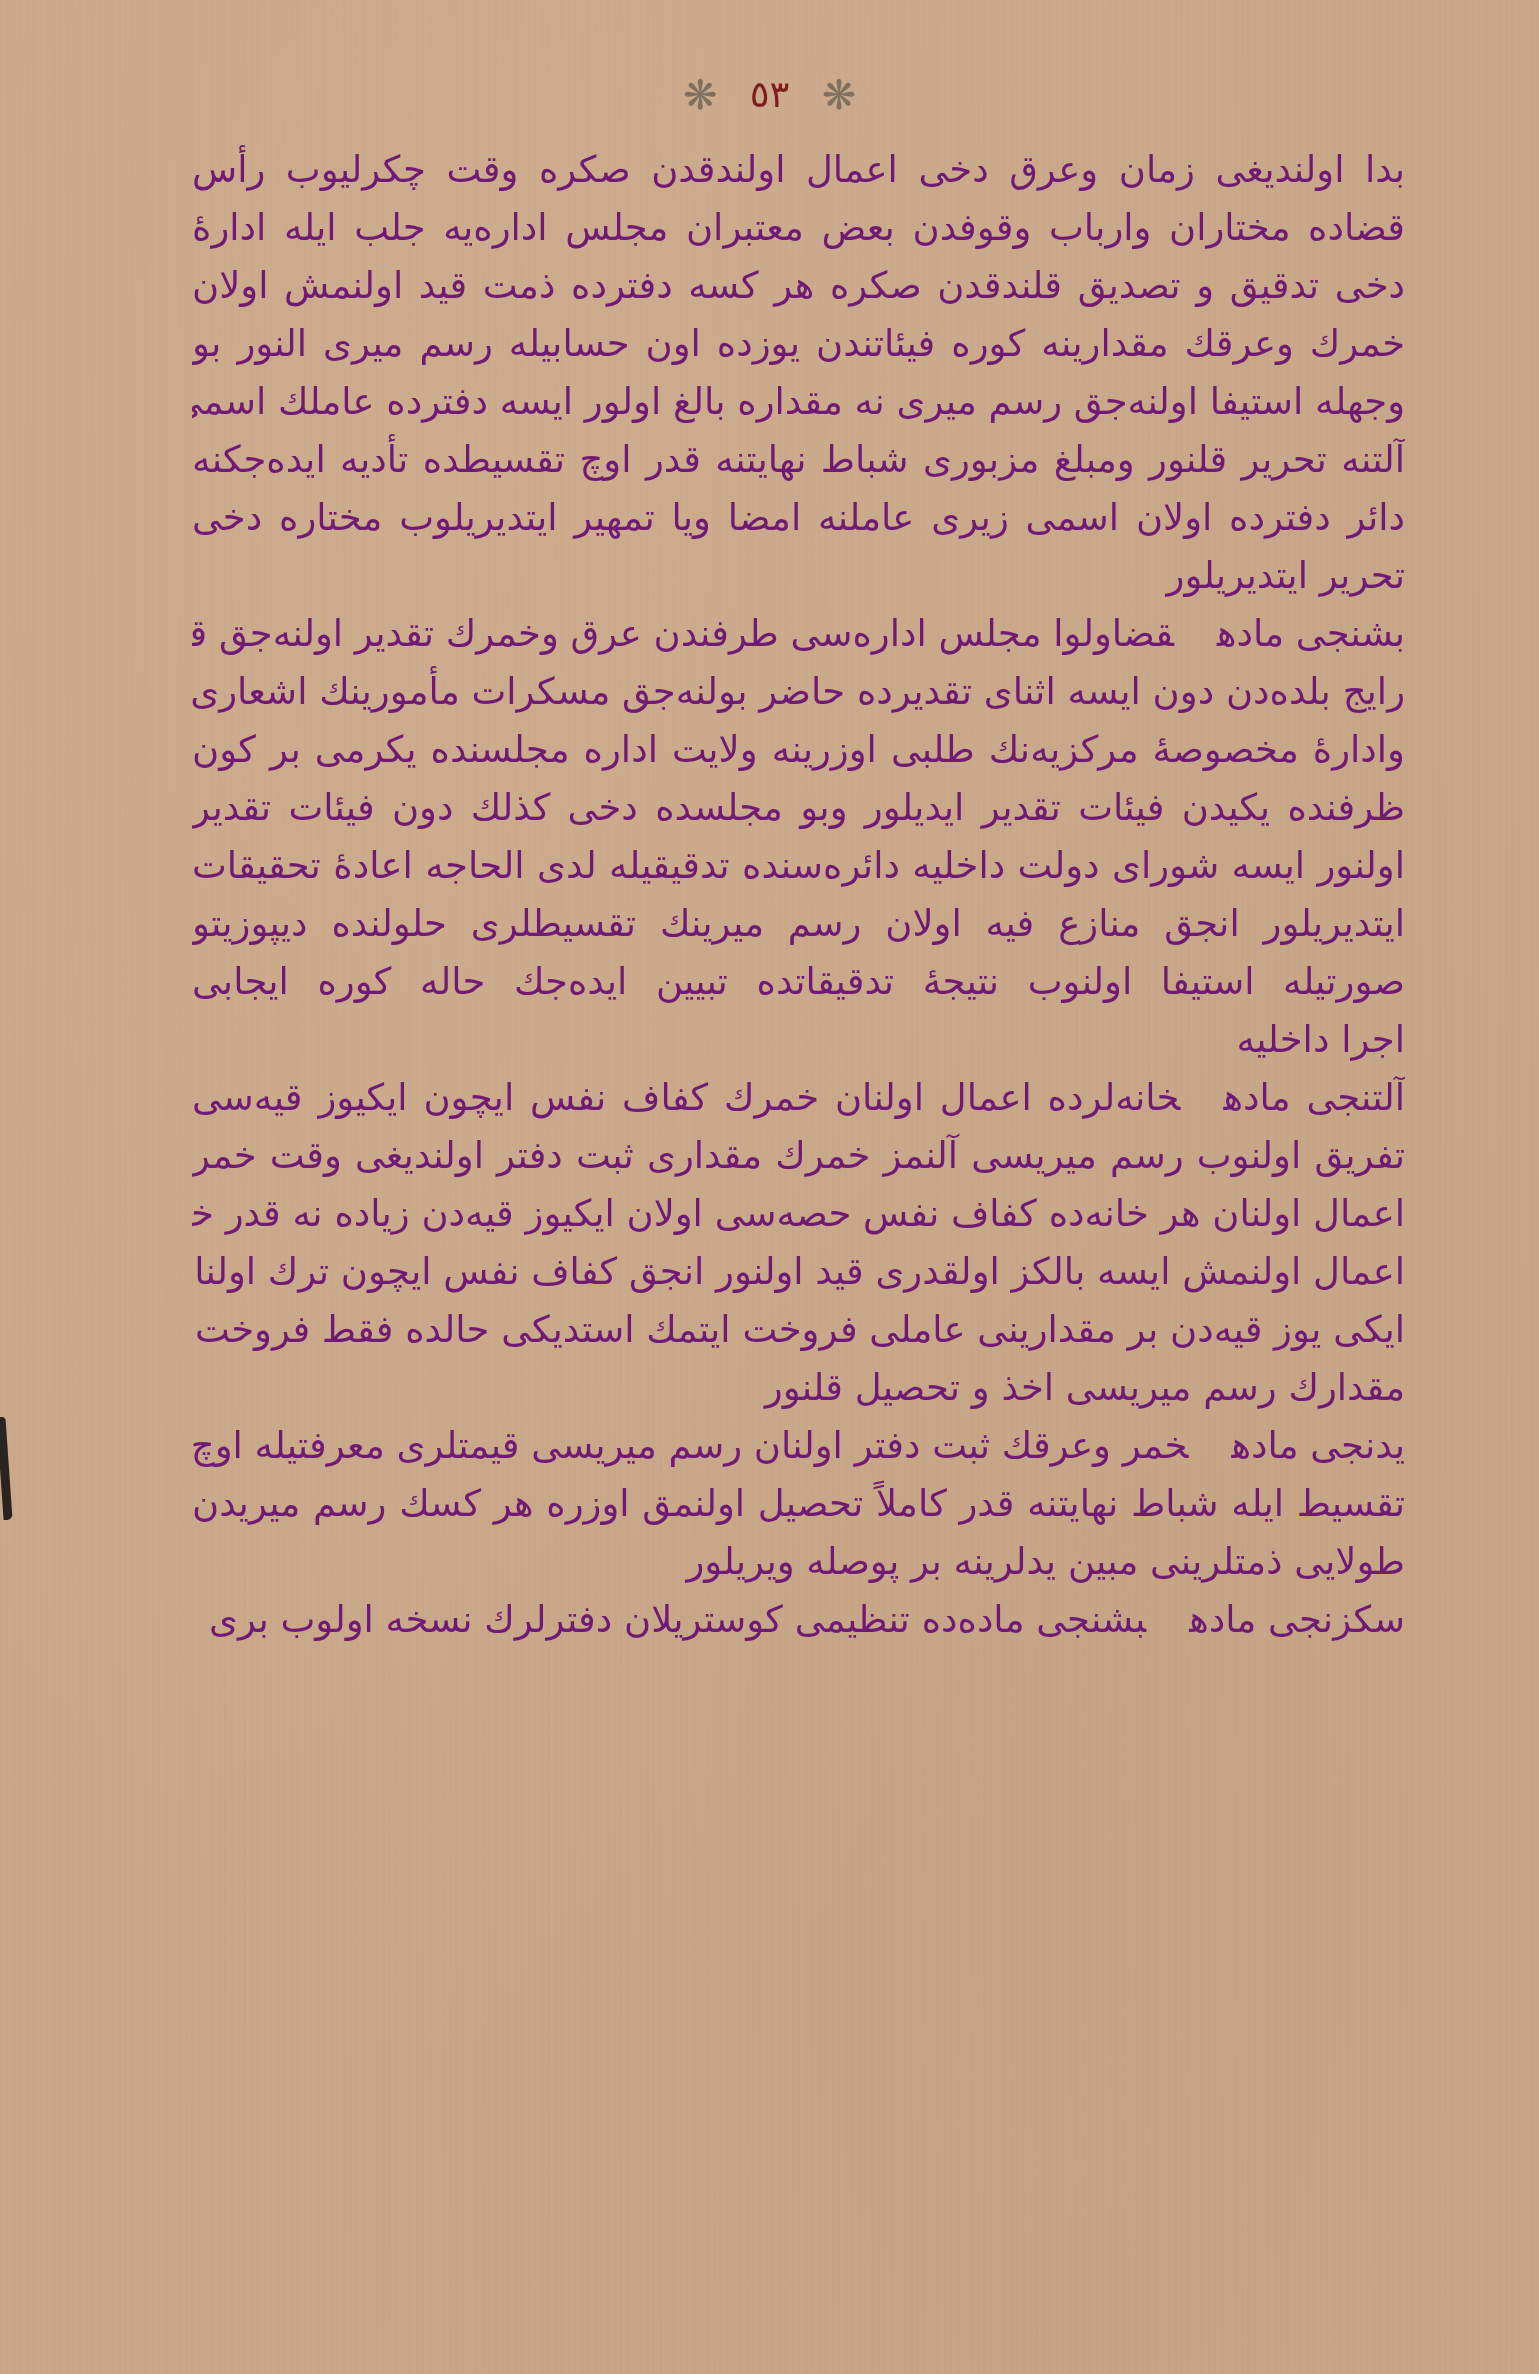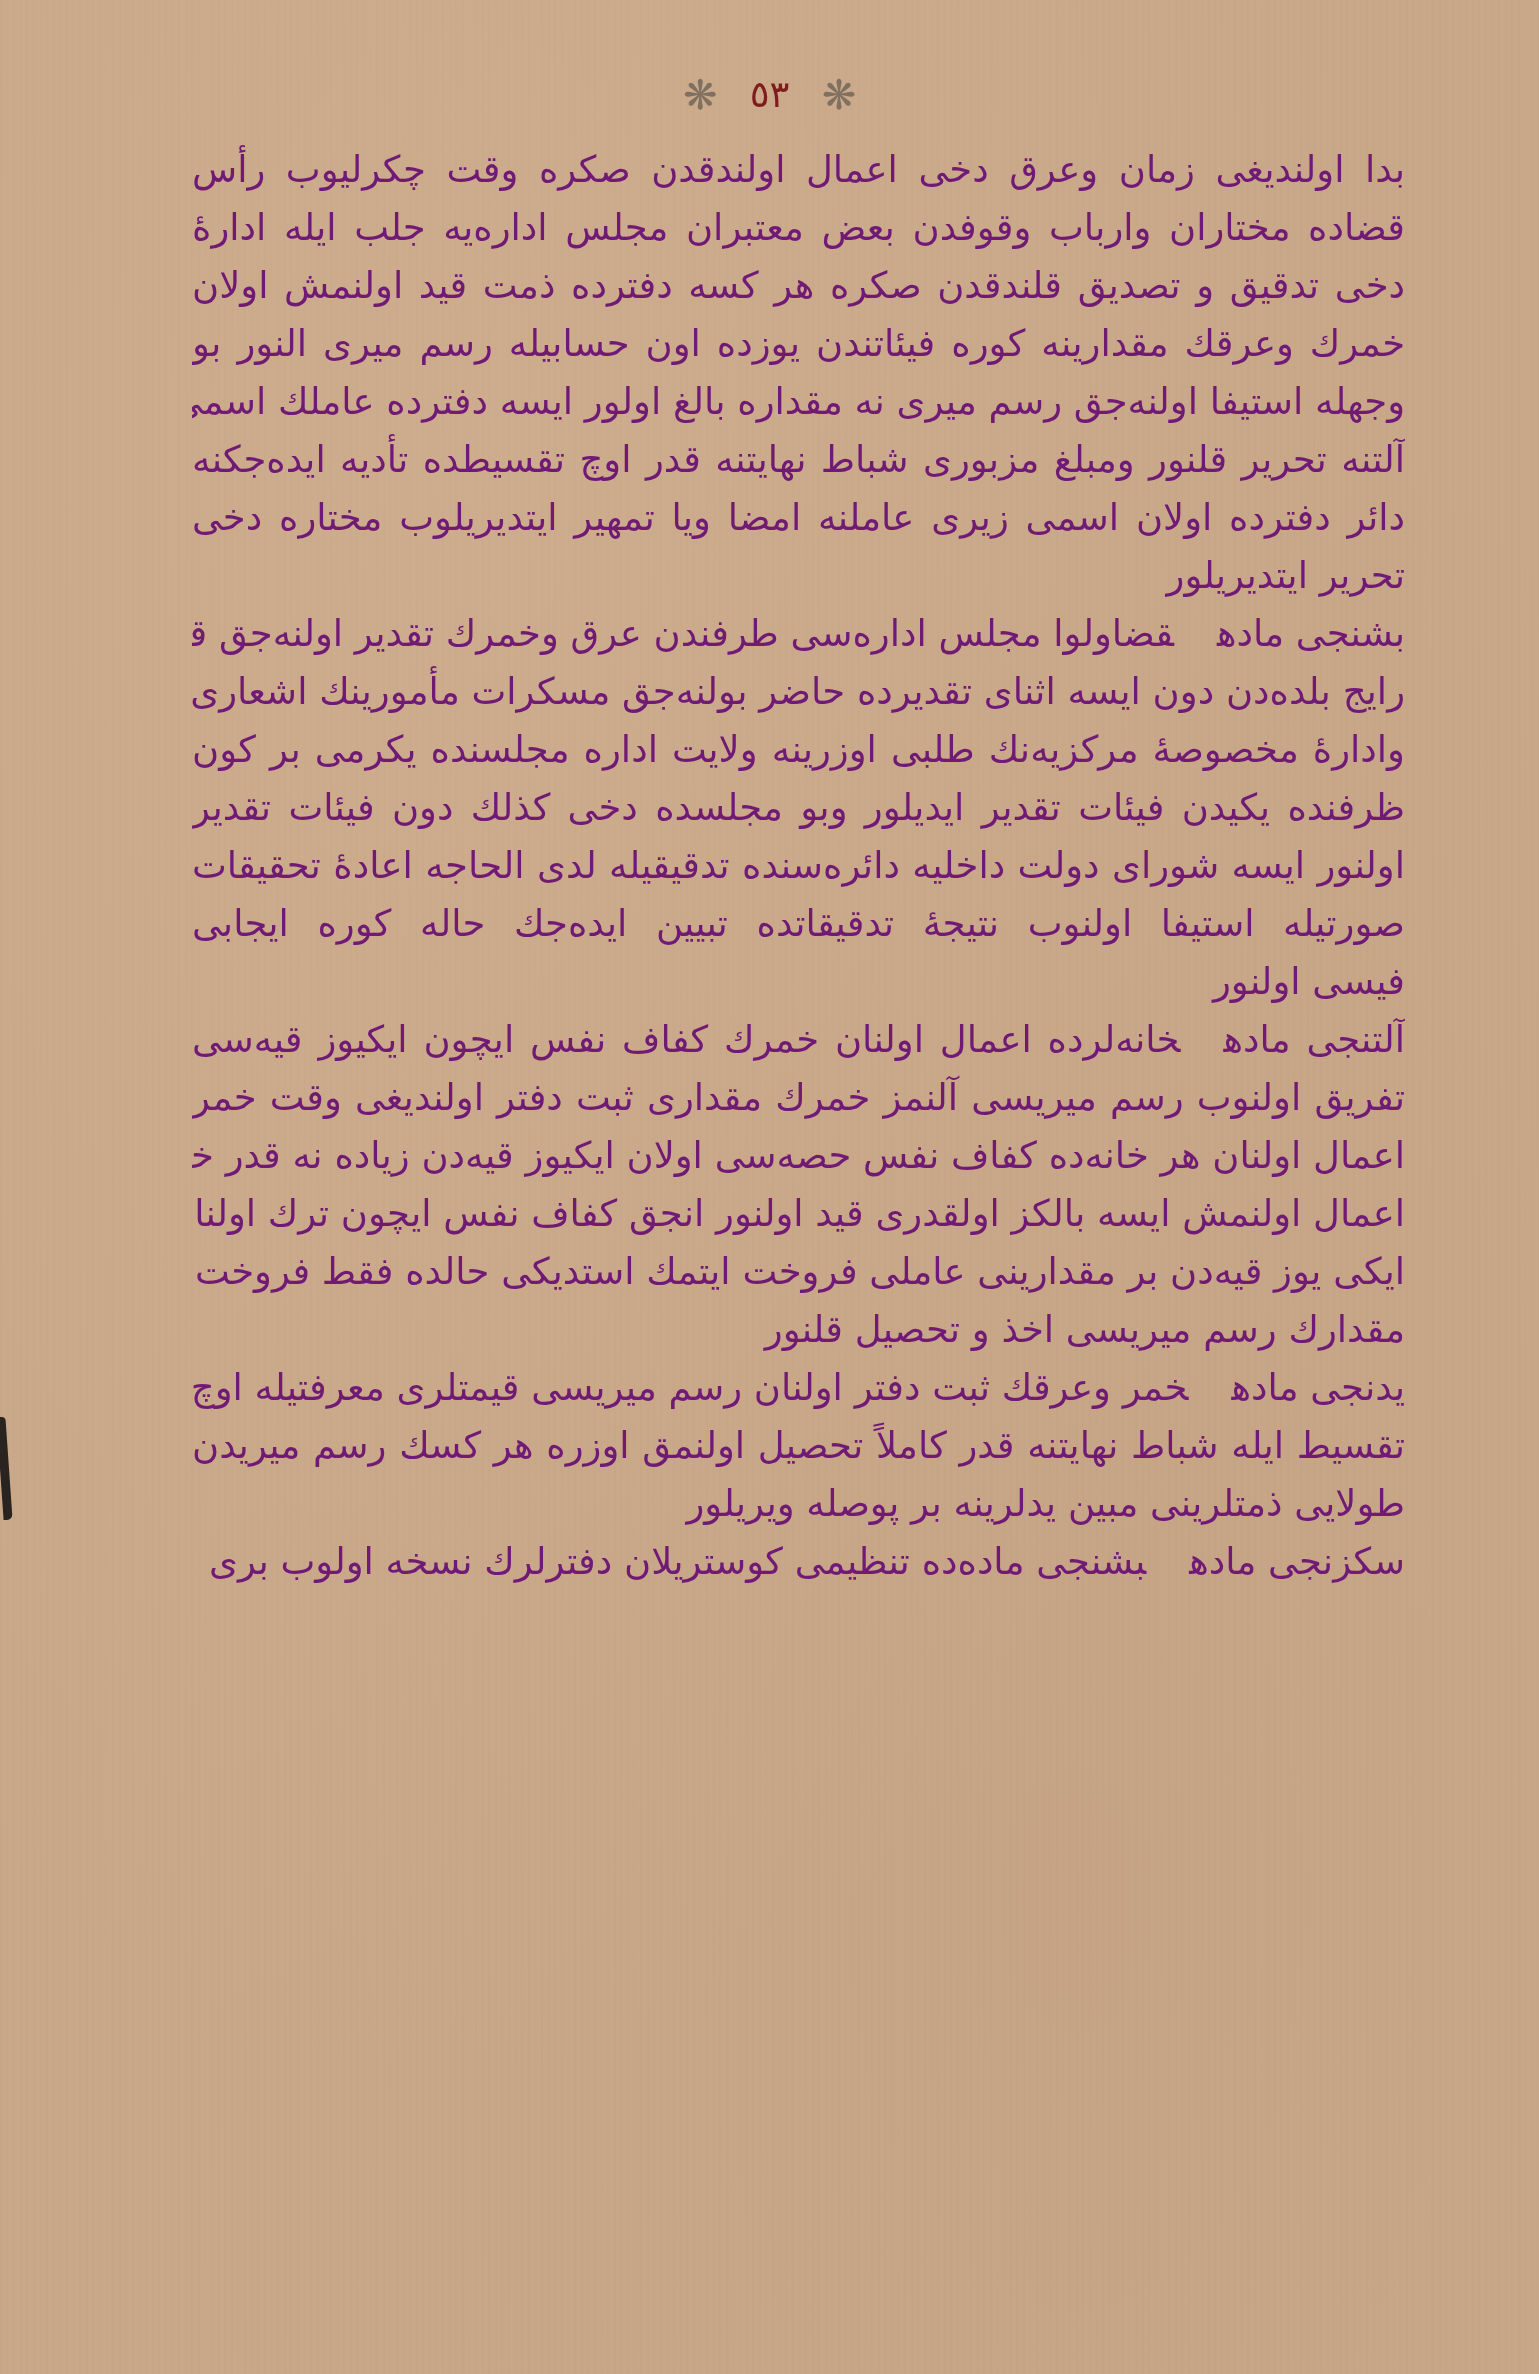--- a/index.html
+++ b/index.html
@@ -99,22 +99,23 @@
       <div class="line"><span>خمرك وعرقك مقدارینه کوره فیئاتندن یوزده اون حسابیله رسم میری النور بو</span></div>
       <div class="line"><span>وجهله استیفا اولنه‌جق رسم میری نه مقداره بالغ اولور ایسه دفترده عاملك اسمی</span></div>
       <div class="line"><span>آلتنه تحریر قلنور ومبلغ مزبوری شباط نهایتنه قدر اوچ تقسیطده تأدیه ایده‌جکنه</span></div>
       <div class="line"><span>دائر دفترده اولان اسمی زیری عاملنه امضا ویا تمهیر ایتدیریلوب مختاره دخی</span></div>
       <div class="line last"><span>تحریر ایتدیریلور</span></div>
       <div class="line"><span class="article-label">بشنجی ماده</span><span>قضاولوا مجلس اداره‌سی طرفندن عرق وخمرك تقدیر اولنه‌جق قیمتلری</span></div>
       <div class="line"><span>رایج بلده‌دن دون ایسه اثنای تقدیرده حاضر بولنه‌جق مسکرات مأمورینك اشعاری</span></div>
       <div class="line"><span>واداره‌ٔ مخصوصه‌ٔ مرکزیه‌نك طلبی اوزرینه ولایت اداره مجلسنده یکرمی بر کون</span></div>
       <div class="line"><span>ظرفنده یکیدن فیئات تقدیر ایدیلور وبو مجلسده دخی کذلك دون فیئات تقدیر</span></div>
       <div class="line"><span>اولنور ایسه شورای دولت داخلیه دائره‌سنده تدقیقیله لدی الحاجه اعاده‌ٔ تحقیقات</span></div>
+      <div class="line"><span>ایتدیریلور انجق منازع فیه اولان رسم میرینك تقسیطلری حلولنده دیپوزیتو</span></div>
       <div class="line"><span>صورتیله استیفا اولنوب نتیجهٔ تدقیقاتده تبیین ایده‌جك حاله کوره ایجابی</span></div>
-      <div class="line last"><span>فیسی اولنور</span></div>
+      <div class="line last"><span>اجرا داخلیه</span></div>
       <div class="line"><span class="article-label">آلتنجی ماده</span><span>خانه‌لرده اعمال اولنان خمرك کفاف نفس ایچون ایکیوز قیه‌سی</span></div>
       <div class="line"><span>تفریق اولنوب رسم میریسی آلنمز خمرك مقداری ثبت دفتر اولندیغی وقت خمر</span></div>
       <div class="line"><span>اعمال اولنان هر خانه‌ده کفاف نفس حصه‌سی اولان ایکیوز قیه‌دن زیاده نه قدر خمر</span></div>
       <div class="line"><span>اعمال اولنمش ایسه بالکز اولقدری قید اولنور انجق کفاف نفس ایچون ترك اولنان</span></div>
       <div class="line"><span>ایکی یوز قیه‌دن بر مقدارینی عاملی فروخت ایتمك استدیکی حالده فقط فروخت اولنان</span></div>
       <div class="line last"><span>مقدارك رسم میریسی اخذ و تحصیل قلنور</span></div>
       <div class="line"><span class="article-label">یدنجی ماده</span><span>خمر وعرقك ثبت دفتر اولنان رسم میریسی قیمتلری معرفتیله اوچ</span></div>
       <div class="line"><span>تقسیط ایله شباط نهایتنه قدر کاملاً تحصیل اولنمق اوزره هر کسك رسم میریدن</span></div>
       <div class="line last"><span>طولایی ذمتلرینی مبین یدلرینه بر پوصله ویریلور</span></div>
       <div class="line last"><span class="article-label">سکزنجی ماده</span><span>بشنجی ماده‌ده تنظیمی کوستریلان دفترلرك نسخه اولوب بری</span></div>

